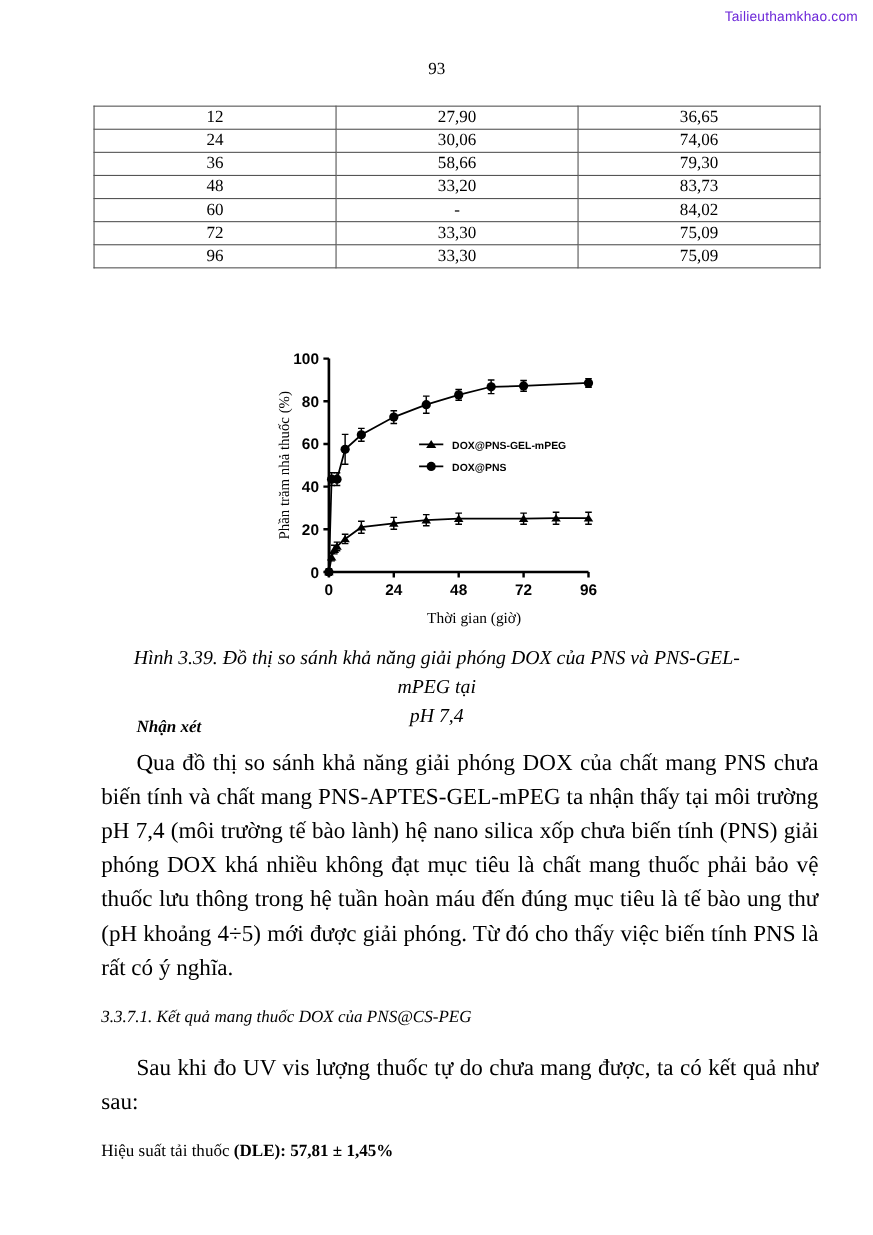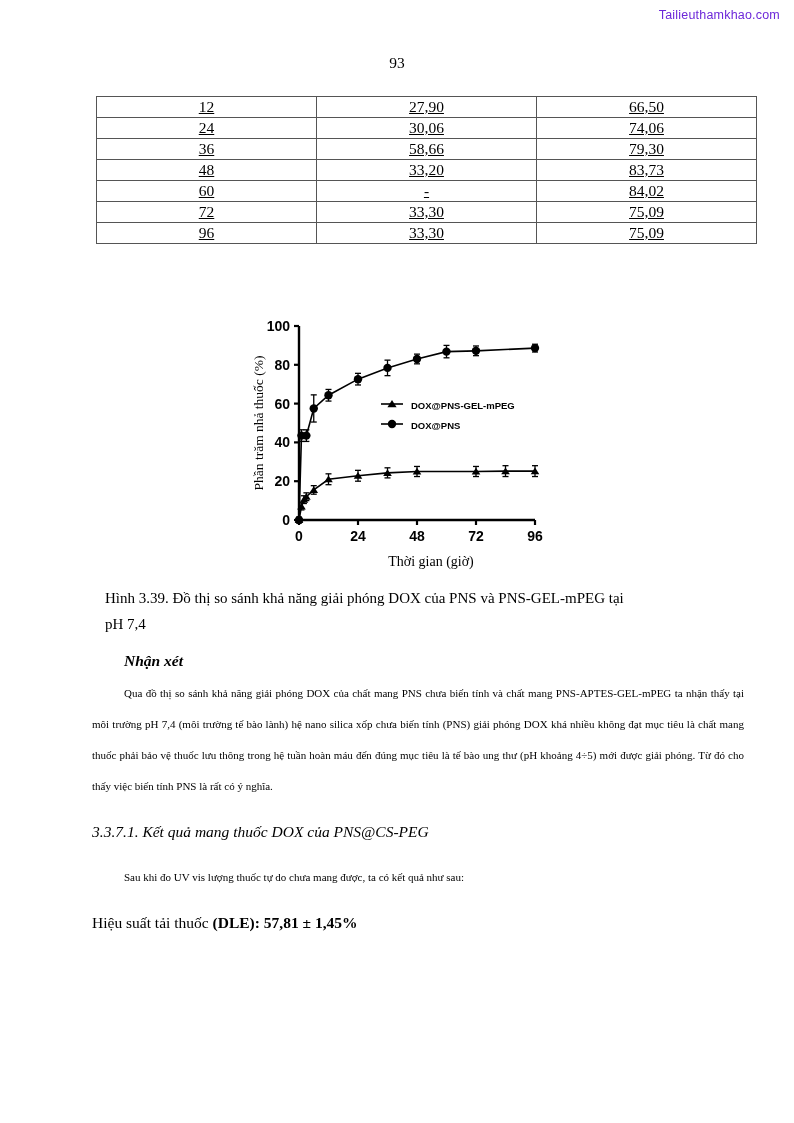--- a/index.html
+++ b/index.html
@@ -35,23 +35,22 @@
     left: 0;
     width: 794px;
     text-align: center;
     font-size: 15.5px;
   }
 
   
   .data-table-wrap {
     position: absolute;
     top: 96px;
-    left: 96px;
+    left: 85px;
     width: 660px;
-    text-decoration: underline;
   }
   table.data-table {
     border-collapse: collapse;
     width: 660px;
     table-layout: fixed;
   }
   table.data-table td {
     border: 1px solid #555555;
     height: 20px;
     text-align: center;
@@ -75,42 +74,43 @@
     width: 300px;
     margin: 0 auto;
   }
   .chart-holder svg { display: block; }
 
   .figure-caption {
     position: absolute;
     top: 585px;
     left: 105px;
     width: 584px;
-    text-align: left;
-    font-size: 15px;
+    text-align: center;
+    font-style: italic;
+    font-size: 18px;
     line-height: 26px;
   }
 
   
   .body-area {
     position: absolute;
     top: 648px;
     left: 92px;
     width: 652px;
   }
   .sub-head {
     font-weight: bold;
     font-style: italic;
     font-size: 15.5px;
     margin: 0 0 4px 32px;
     line-height: 26px;
   }
   p.para {
     margin: 0;
-    font-size: 11px;
+    font-size: 21px;
     line-height: 31px;
     text-align: justify;
     text-justify: inter-word;
     text-indent: 32px;
   }
 
   h3.section-head {
     font-weight: bold;
     font-style: italic;
     font-size: 15.5px;
@@ -143,21 +143,21 @@
   <table class="data-table">
     <colgroup>
         <col class="c1">
         <col class="c2">
         <col class="c3">
       </colgroup>
     <tbody id="table-body">
         <tr>
           <td>12</td>
           <td>27,90</td>
-          <td>66,50</td>
+          <td>36,65</td>
         </tr>
         <tr>
           <td>24</td>
           <td>30,06</td>
           <td>74,06</td>
         </tr>
         <tr>
           <td>36</td>
           <td>58,66</td>
           <td>79,30</td>

